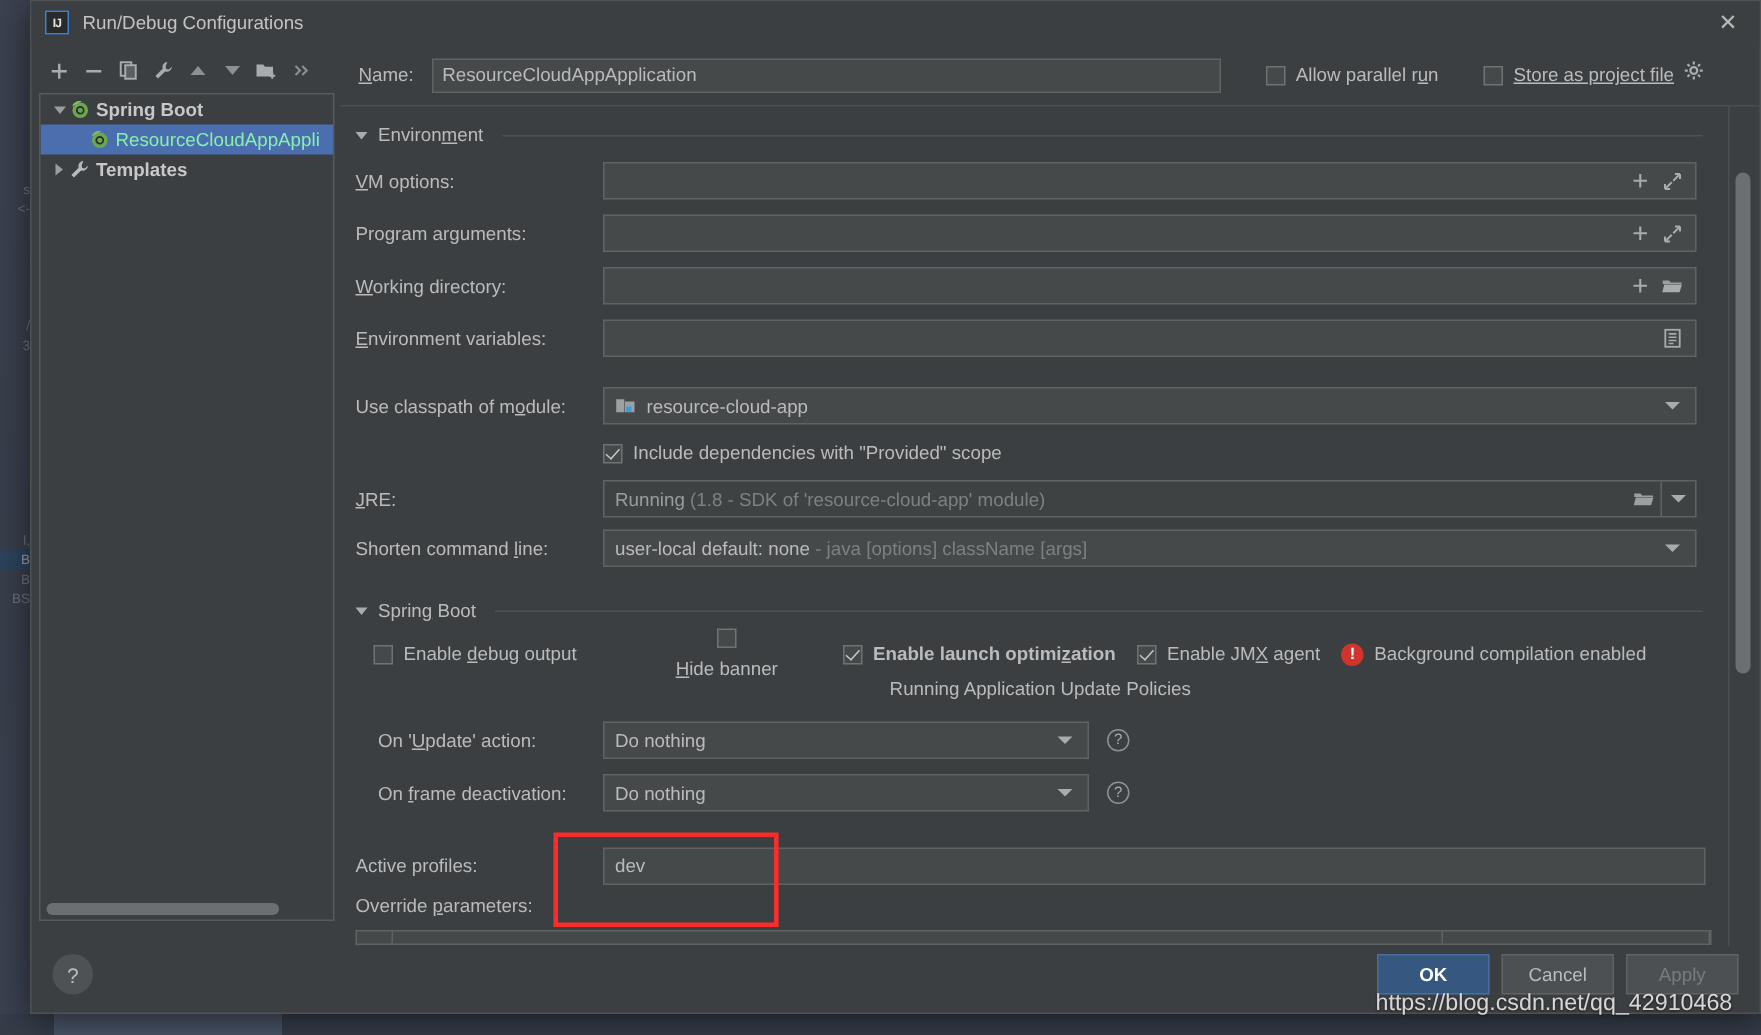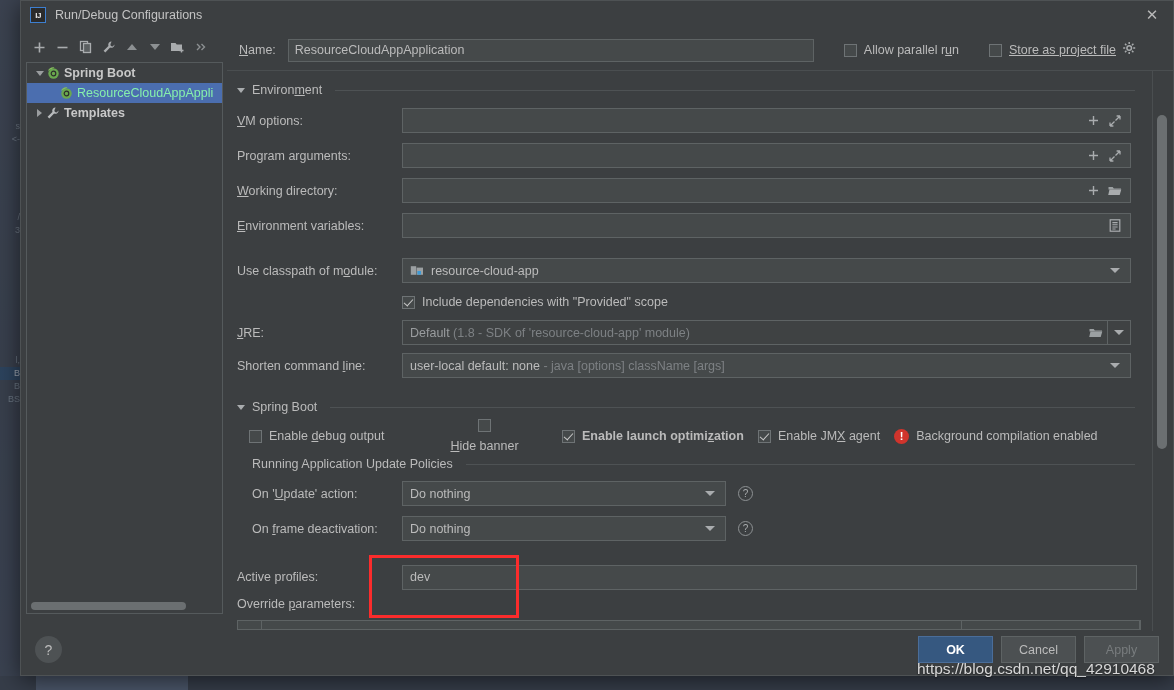--- a/index.html
+++ b/index.html
@@ -505,21 +505,21 @@
 
           <div class="subcheck">
             <span class="cbox on"></span>
             <span>Include dependencies with "Provided" scope</span>
           </div>
 
           <div class="frow" style="height:33px;">
             <span class="lbl"><span class="u">J</span>RE:</span>
             <div class="field disabled" style="width:729px;padding-right:0;">
               <span class="ftext">
-                <span>Default</span>
+                <span>Running</span>
                 <span class="dim">(1.8 - SDK of 'resource-cloud-app' module)</span>
               </span>
               <span class="fbtn">
                 <svg width="14" height="12" viewBox="0 0 14 12">
                   <path d="M0.5 2h4.2l1.1 1.4H13v1H0.5z" fill="#9ba0a2"></path>
                   <path d="M1.5 4.6h11.8l-1.6 5.3H0.2z" fill="#9ba0a2"></path>
                 </svg>
               </span>
               <span class="vsep"></span>
               <span class="fbtn">
@@ -562,21 +562,21 @@
               <span>Enable launch optimi<span class="u">z</span>ation</span>
             </div>
             <div class="c" style="margin-right:14px;">
               <span class="cbox on"></span>
               <span>Enable JM<span class="u">X</span> agent</span>
             </div>
             <span id="err-icon">!</span>
             <span>Background compilation enabled</span>
           </div>
 
-          <div class="section" style="padding-left:25px;height:24px;">
+          <div class="section" style="padding-left:25px;height:24px;flex-direction:column;">
             <span>Running Application Update Policies</span>
             <span class="rule"></span>
           </div>
 
           <div class="frow" style="padding-left:25px;">
             <span class="lbl" style="width:150px;">On '<span class="u">U</span>pdate' action:</span>
             <div class="field" style="width:324px;">
               <span class="ftext">Do nothing</span>
               <span class="fbtn">
                   <span class="combo-arrow"></span>

